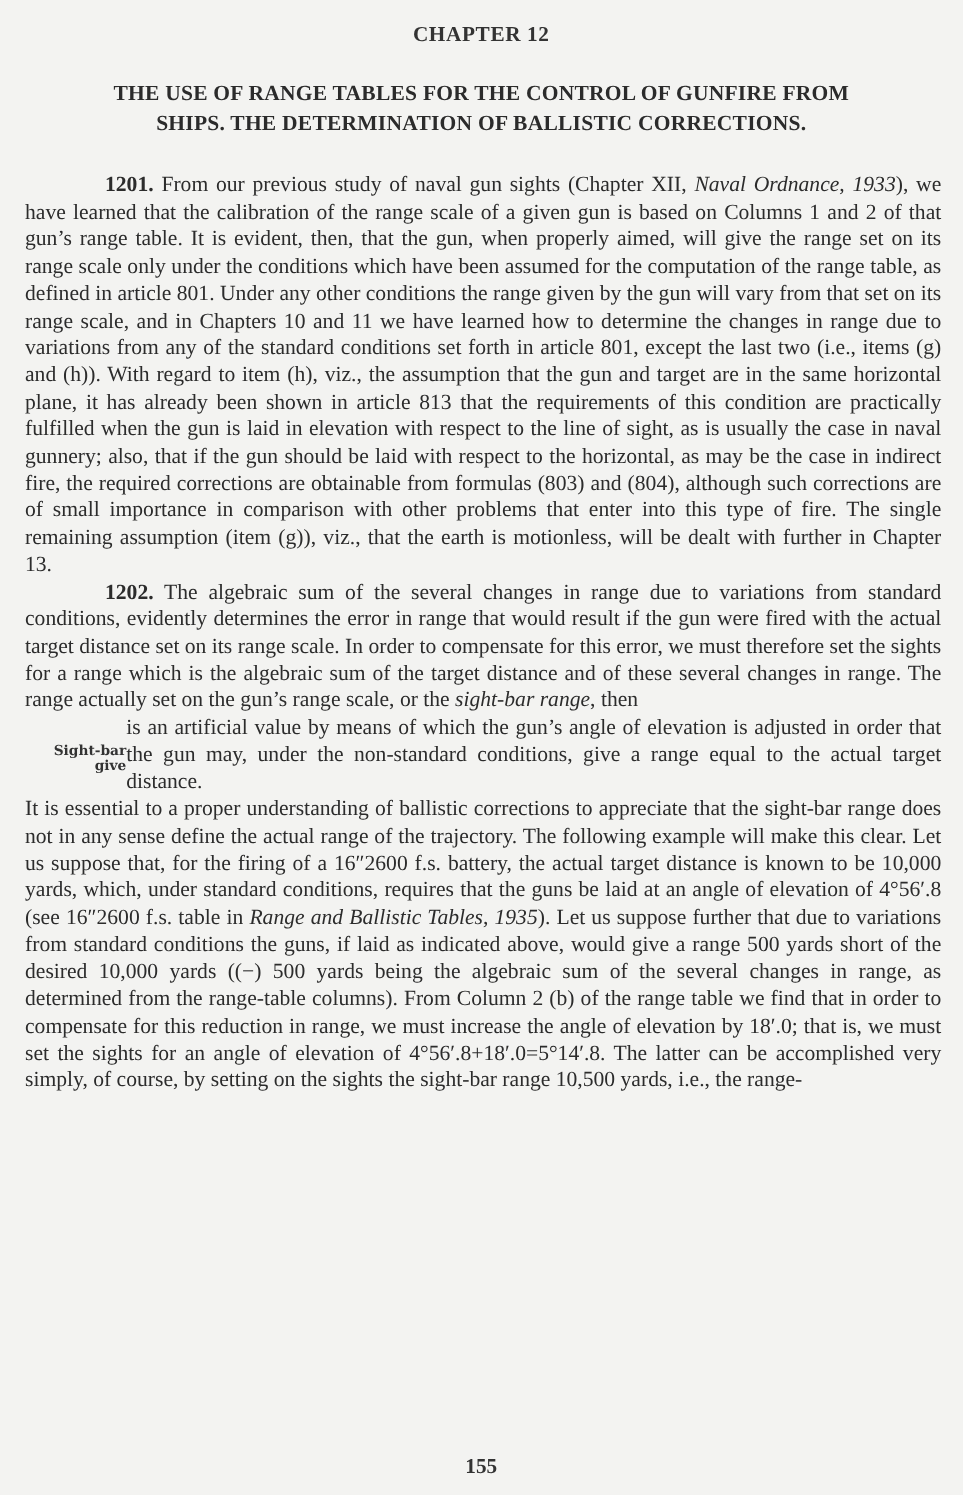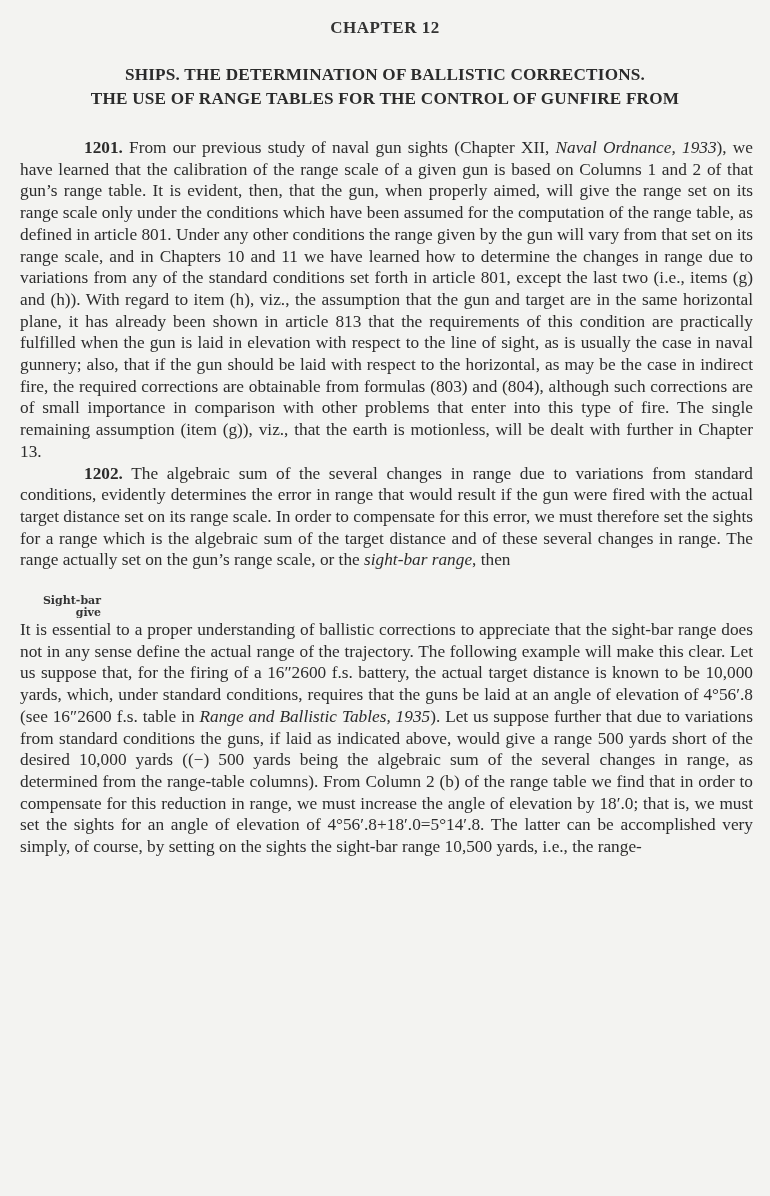--- a/index.html
+++ b/index.html
@@ -101,34 +101,36 @@
     }
   </style>
 </head>
 <body>
 
 <div class="page">
 
   <div class="chapter-label">CHAPTER 12</div>
 
   <div class="chapter-title">
+    <div>THE USE OF RANGE TABLES FOR THE CONTROL OF GUNFIRE FROM</div>
     <div>SHIPS. THE DETERMINATION OF BALLISTIC CORRECTIONS.</div>
-    <div>THE USE OF RANGE TABLES FOR THE CONTROL OF GUNFIRE FROM</div>
   </div>
 
   <div class="body-text">
 
     <p class="para"><span class="para-num">1201.</span><span> From our previous study of naval gun sights (Chapter XII, </span><span class="ital">Naval Ordnance, 1933</span><span>), we have learned that the calibration of the range scale of a given gun is based on Columns 1 and 2 of that gun’s range table. It is evident, then, that the gun, when properly aimed, will give the range set on its range scale only under the conditions which have been assumed for the computation of the range table, as defined in article 801. Under any other conditions the range given by the gun will vary from that set on its range scale, and in Chapters 10 and 11 we have learned how to determine the changes in range due to variations from any of the standard conditions set forth in article 801, except the last two (i.e., items (g) and (h)). With regard to item (h), viz., the assumption that the gun and target are in the same horizontal plane, it has already been shown in article 813 that the requirements of this condition are practically fulfilled when the gun is laid in elevation with respect to the line of sight, as is usually the case in naval gunnery; also, that if the gun should be laid with respect to the horizontal, as may be the case in indirect fire, the required corrections are obtainable from formulas (803) and (804), although such corrections are of small importance in comparison with other problems that enter into this type of fire. The single remaining assumption (item (g)), viz., that the earth is motionless, will be dealt with further in Chapter 13.</span></p>
 
     <p class="para"><span class="para-num">1202.</span><span> The algebraic sum of the several changes in range due to variations from standard conditions, evidently determines the error in range that would result if the gun were fired with the actual target distance set on its range scale. In order to compensate for this error, we must therefore set the sights for a range which is the algebraic sum of the target distance and of these several changes in range. The range actually set on the gun’s range scale, or the </span><span class="ital">sight-bar range</span><span>, then</span></p>
 
     <div class="sidebar-block">
       <div class="margin-note">
         <div>Sight-bar</div>
         <div>give</div>
       </div>
+      <div class="indented-lines">is an artificial value by means of which the gun’s angle of elevation is adjusted in order that the gun may, under the non-standard conditions, give a range equal to the actual target distance.</div>
     </div>
 
     <p class="para" style="text-indent:0"><span> It is essential to a proper understanding of ballistic corrections to appreciate that the sight-bar range does not in any sense define the actual range of the trajectory. The following example will make this clear. Let us suppose that, for the firing of a 16″2600 f.s. battery, the actual target distance is known to be 10,000 yards, which, under standard conditions, requires that the guns be laid at an angle of elevation of 4°56′.8 (see 16″2600 f.s. table in </span><span class="ital">Range and Ballistic Tables, 1935</span><span>). Let us suppose further that due to variations from standard conditions the guns, if laid as indicated above, would give a range 500 yards short of the desired 10,000 yards ((−) 500 yards being the algebraic sum of the several changes in range, as determined from the range-table columns). From Column 2 (b) of the range table we find that in order to compensate for this reduction in range, we must increase the angle of elevation by 18′.0; that is, we must set the sights for an angle of elevation of 4°56′.8+18′.0=5°14′.8. The latter can be accomplished very simply, of course, by setting on the sights the sight-bar range 10,500 yards, i.e., the range-</span></p>
 
   </div>
 
+  <div class="page-number">155</div>
 </div>
 
 </body></html>

